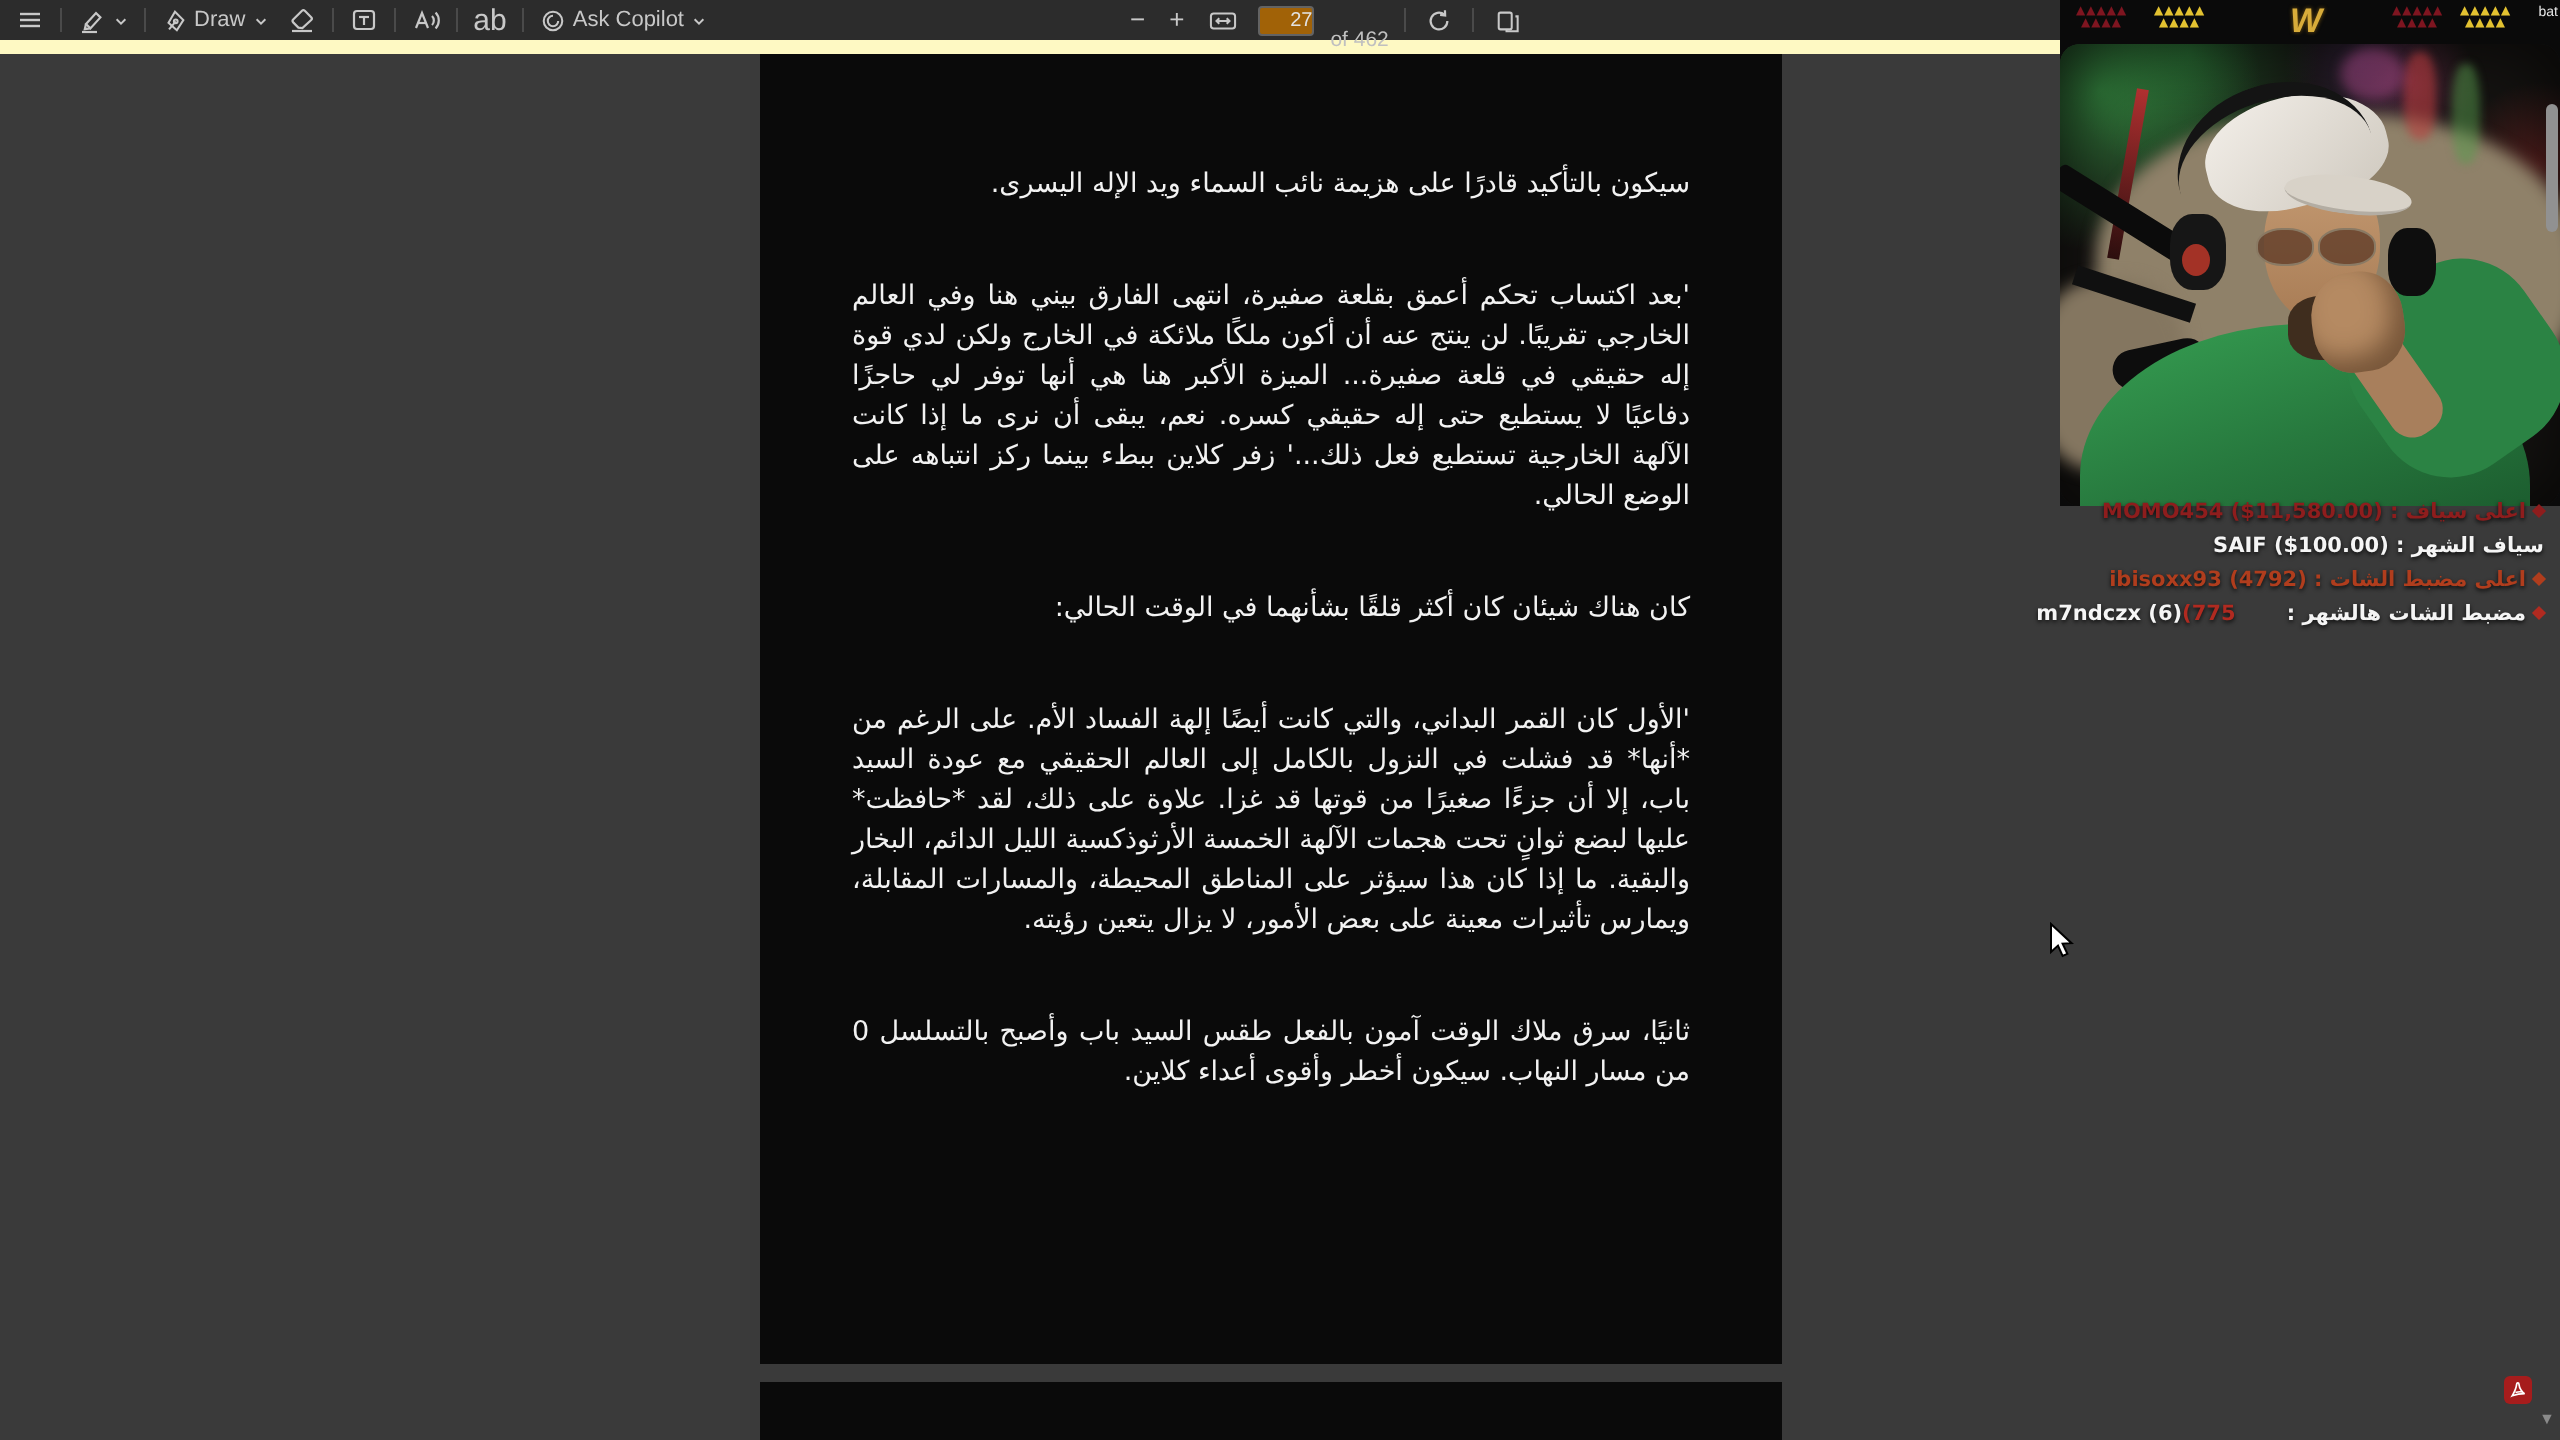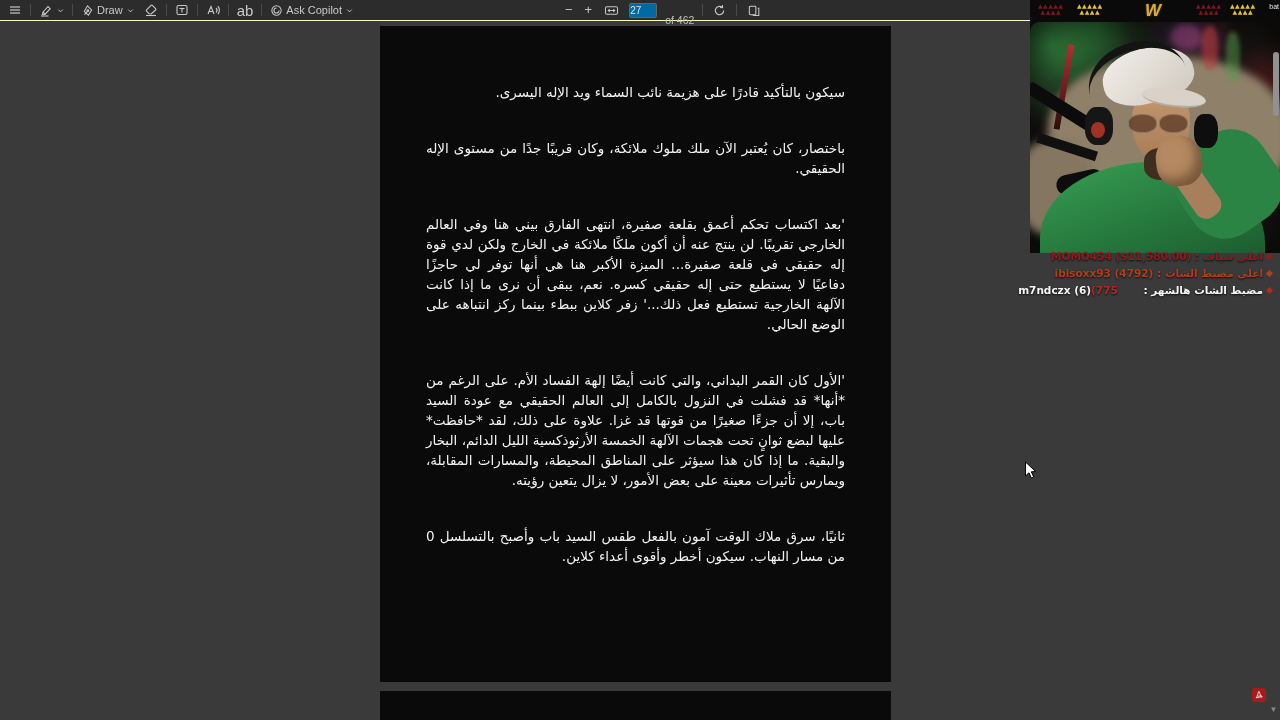--- a/index.html
+++ b/index.html
@@ -1,29 +1,29 @@
 <!DOCTYPE html>
 <html><head>
 <meta charset="utf-8">
 <style>
   html,body { margin:0; padding:0; background:#222; }
   body { font-family:"Liberation Sans", sans-serif; }
   .screen { position:relative; width:1280px; height:720px; background:#3a3a3a; overflow:hidden; }
 
   
-  .toolbar { position:absolute; left:0; top:0; right:0; height:20px; background:#2c2c2c; border-bottom:1px solid #fef9c3; z-index:10; }
+  .toolbar { position:absolute; left:0; top:0; right:0; height:20px; background:#2c2c2c; border-bottom:7px solid #fef9c3; z-index:10; }
   .tb-left { position:absolute; left:6px; top:0; height:20px; display:flex; align-items:center; gap:6px; }
   .tb-center { position:absolute; left:563px; top:0; height:20px; display:flex; align-items:center; gap:8px; }
   .tbtn { display:flex; align-items:center; gap:3px; color:#c8c8c8; font-size:11px; height:18px; padding:0 2px; border-radius:2px; }
   .tbtn svg { display:block; }
   .sep { width:1px; height:12px; background:#4a4a4a; }
   .chev { margin-left:1px; }
   .ab-glyph { font-size:15px; color:#c8c8c8; font-style:normal; letter-spacing:0; }
   .zoom-btn { color:#c8c8c8; font-size:13px; line-height:18px; padding:0 2px; }
-  .page-input { width:26px; height:13px; background:#0369a1; border:1px solid #636363; border-radius:2px; color:#e2e2e2; font-size:10px; text-align:left; padding:0; font-family:"Liberation Sans",sans-serif; }
+  .page-input { width:26px; height:13px; background:#a16207; border:1px solid #636363; border-radius:2px; color:#e2e2e2; font-size:10px; text-align:right; padding:0; font-family:"Liberation Sans",sans-serif; }
   .of-label { color:#c0c0c0; font-size:10.5px;margin-top:20px; }
 
   
   .pdf-page { position:absolute; left:380px; width:511px; background:#0a0a0a; }
   .page-27 { top:26px; height:656px; }
   .page-28 { top:691px; height:40px; }
   .doc { direction:rtl; padding:56px 46px 0 46px; color:#f2f2f2; font-family:"DejaVu Sans", sans-serif; font-size:13.5px; line-height:20px; text-align:justify; }
   .doc p { margin:0 0 36px 0; }
 
   
@@ -235,22 +235,22 @@
               </g>
             </svg>
         </span>
       </div>
     </div>
   </div>
 
   <div class="pdf-page page-27">
     <div class="doc">
       <p>سيكون بالتأكيد قادرًا على هزيمة نائب السماء ويد الإله اليسرى.</p>
-      <p>باختصار، كان يُعتبر الآن ملك ملوك ملائكة، وكان قريبًا جدًا من مستوى الإله الحقيقي.</p>
       <p>'بعد اكتساب تحكم أعمق بقلعة صفيرة، انتهى الفارق بيني هنا وفي العالم الخارجي تقريبًا. لن ينتج عنه أن أكون ملكًا ملائكة في الخارج ولكن لدي قوة إله حقيقي في قلعة صفيرة... الميزة الأكبر هنا هي أنها توفر لي حاجزًا دفاعيًا لا يستطيع حتى إله حقيقي كسره. نعم، يبقى أن نرى ما إذا كانت الآلهة الخارجية تستطيع فعل ذلك...' زفر كلاين ببطء بينما ركز انتباهه على الوضع الحالي.</p>
+      <p>كان هناك شيئان كان أكثر قلقًا بشأنهما في الوقت الحالي:</p>
       <p>'الأول كان القمر البداني، والتي كانت أيضًا إلهة الفساد الأم. على الرغم من *أنها* قد فشلت في النزول بالكامل إلى العالم الحقيقي مع عودة السيد باب، إلا أن جزءًا صغيرًا من قوتها قد غزا. علاوة على ذلك، لقد *حافظت* عليها لبضع ثوانٍ تحت هجمات الآلهة الخمسة الأرثوذكسية الليل الدائم، البخار والبقية. ما إذا كان هذا سيؤثر على المناطق المحيطة، والمسارات المقابلة، ويمارس تأثيرات معينة على بعض الأمور، لا يزال يتعين رؤيته.</p>
       <p>ثانيًا، سرق ملاك الوقت آمون بالفعل طقس السيد باب وأصبح بالتسلسل 0 من مسار النهاب. سيكون أخطر وأقوى أعداء كلاين.</p>
     </div>
   </div>
 
   <div class="pdf-page page-28"></div>
 
   <div class="cam">
     <div class="cam-banner">
       <div class="tri red tri-r1">
@@ -297,20 +297,21 @@
         <div class="lens lensL"></div>
         <div class="lens lensR"></div>
       </div>
       <div class="beard"></div>
       <div class="fist"></div>
     </div>
   </div>
 
   <div class="stats">
     <div class="stat s1"><span class="badge"></span><span>اعلى سياف : MOMO454 ($11,580.00)</span></div>
+    <div class="stat s2"><span>سياف الشهر : SAIF ($100.00)</span></div>
     <div class="stat s3"><span class="badge"></span><span>اعلى مضبط الشات : ibisoxx93 (4792)</span></div>
     <div class="stat s4"><span class="badge" style="color:#b02a20"></span><span>مضبط الشات هالشهر : m7ndczx (6)</span><span class="extra">(775</span></div>
   </div>
 
   <div class="scroll-thumb"></div>
   <div class="scroll-down">▼</div>
 
   <div class="acrobat">
     <svg width="10" height="10" viewBox="0 0 12 12">
         <path d="M2.5 9.5 C4 7 5 4.5 5.2 2.5 C5.3 1.5 6.5 1.5 6.6 2.6 C6.8 5 8.5 7.5 10 8.2 C8 8.2 4.5 8.8 2.5 9.5 Z M4.5 7.5 C6 7 7.5 7 8.5 7.2" fill="none" stroke="#ffffff" stroke-width="1"></path>

